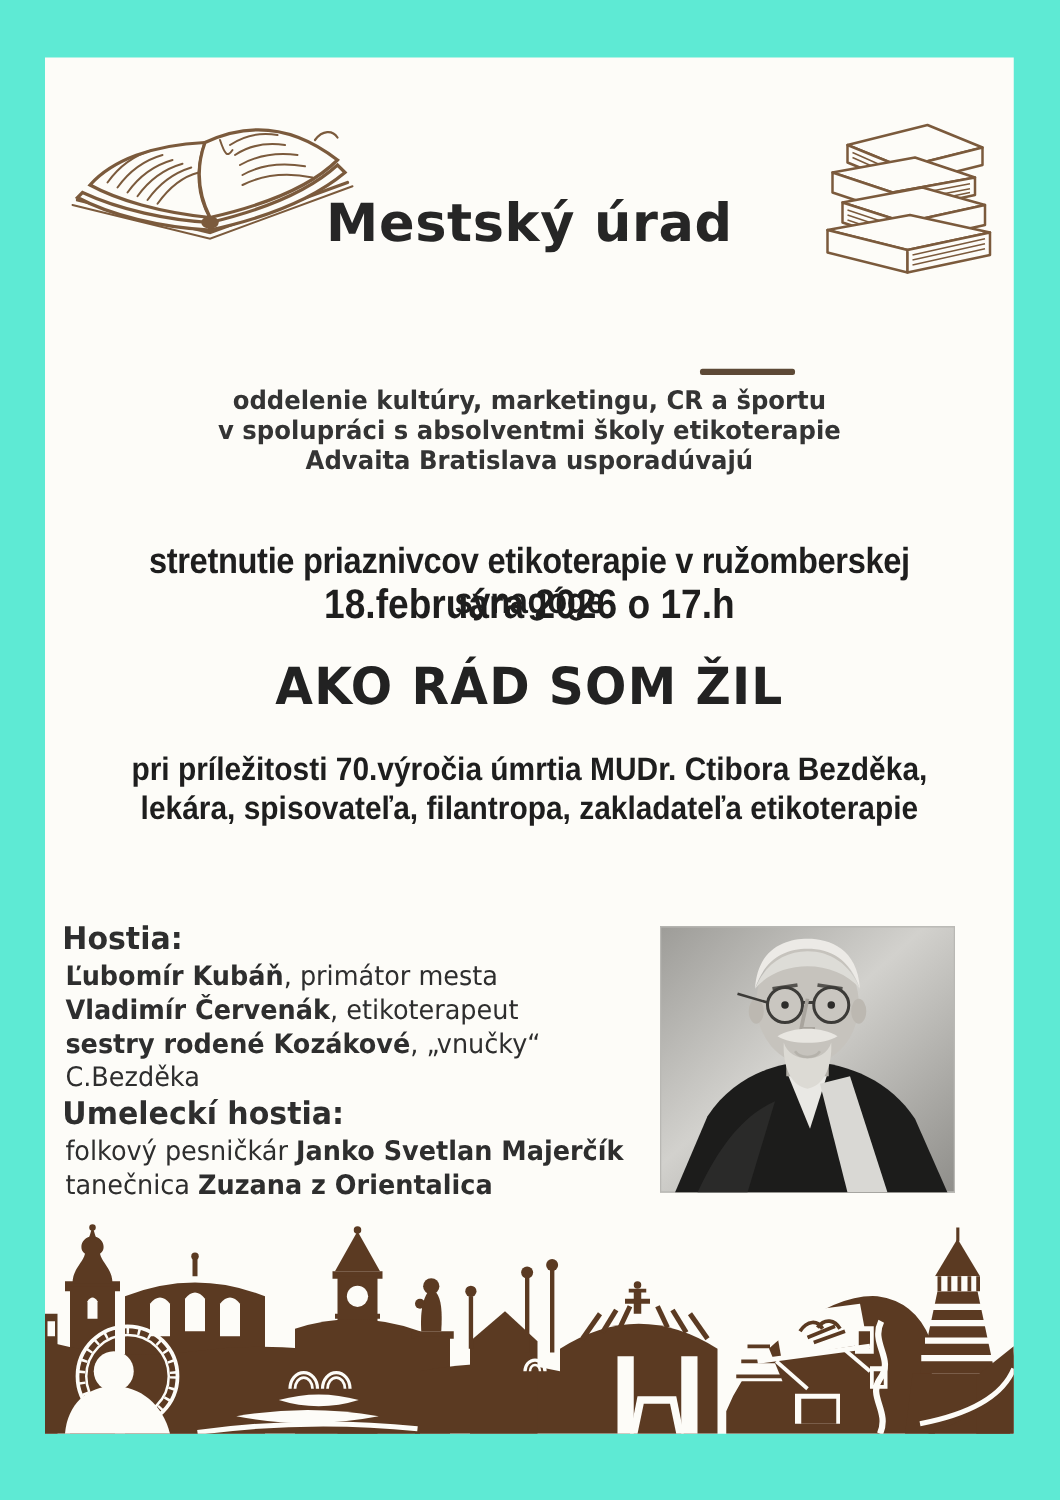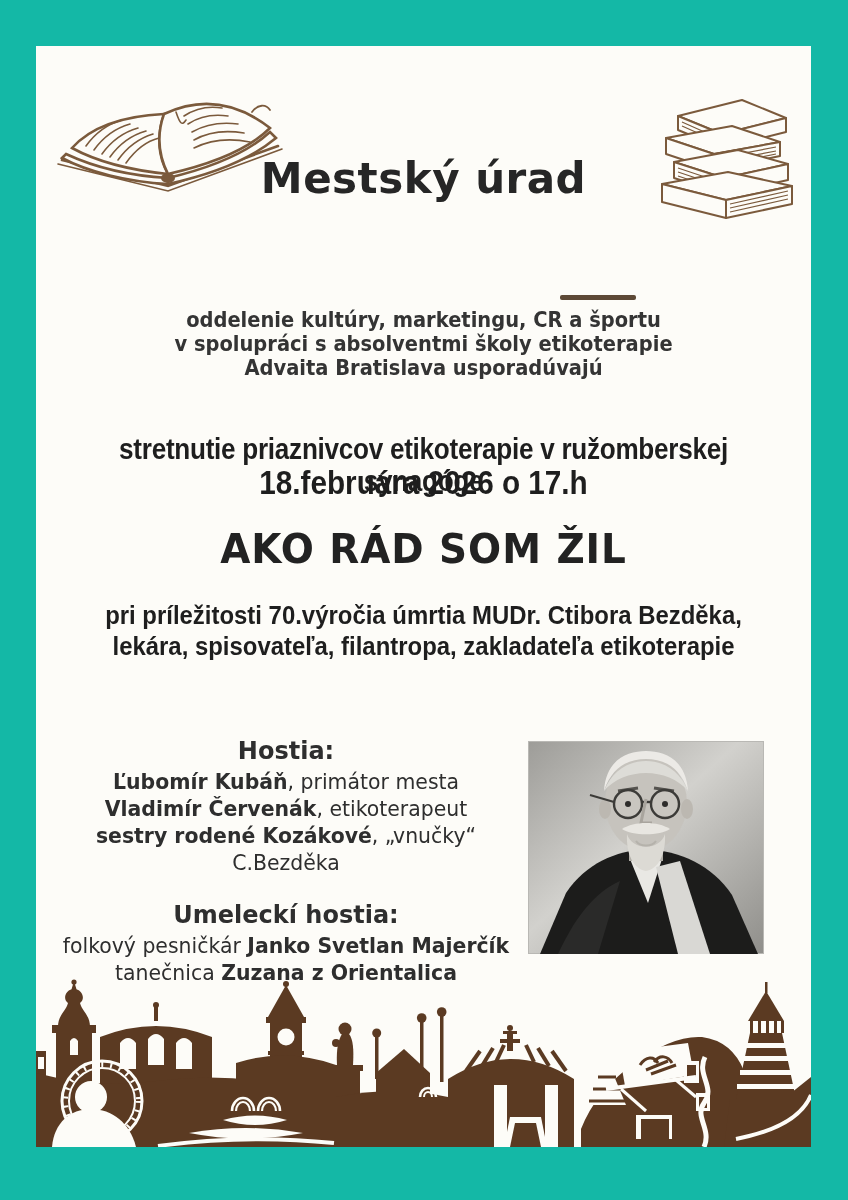--- a/index.html
+++ b/index.html
@@ -1,19 +1,19 @@
 <!DOCTYPE html>
 <html><head>
 <meta charset="utf-8">
 <style>
   html,body{margin:0;padding:0;background:#888;}
   .page{
     position:relative;
     width:848px;height:1200px;
-    background:#14b8a6;            
+    background:#5eead4;            
     overflow:hidden;
     font-family:"DejaVu Sans",sans-serif;
   }
   .paper{
     position:absolute;
     left:36px;top:46px;width:775px;height:1101px;
     background:#FDFCF8;
   }
   .abs{position:absolute;}
   .ctr{left:36px;width:775px;text-align:center;}
@@ -22,25 +22,25 @@
   .title-rule{left:560px;top:295px;width:76px;height:5px;background:#5D4936;border-radius:2px;}
   .subtitle{top:308px;font-size:20.5px;line-height:24px;font-weight:600;color:#343434;transform:scaleX(0.95);}
   .event1{top:433px;font-size:29px;line-height:32px;font-weight:800;color:#1E1E1E;
           font-family:"Liberation Sans",sans-serif;transform:scaleX(0.9);letter-spacing:-0.3px;}
   .event2{top:465px;font-size:33px;line-height:36px;font-weight:800;color:#1E1E1E;
           font-family:"Liberation Sans",sans-serif;transform:scaleX(0.9);}
   .headline{top:526px;font-size:41px;line-height:46px;font-weight:800;color:#222;
             letter-spacing:1px;transform:scaleX(0.95);}
   .occasion{top:600px;font-size:26px;line-height:31px;font-weight:800;color:#1E1E1E;
             font-family:"Liberation Sans",sans-serif;transform:scaleX(0.92);}
-  .hosts-col{left:40px;top:736px;width:492px;text-align:center;color:#2E2E2E;}
+  .hosts-col{left:40px;top:736px;width:492px;color:#2E2E2E;}
   .hosts-heading{font-size:25px;font-weight:800;line-height:30px;margin-bottom:2px;transform:scaleX(0.96);}
   .host-line{font-size:21.5px;line-height:27px;transform:scaleX(0.95);}
   .host-line b{font-weight:800;}
-  .art-block{margin-top:24px;}
+  .art-block{}
   .photo{left:528px;top:741px;width:236px;height:213px;background:#9a9996;}
   .skyline{left:36px;top:977px;width:775px;height:170px;}
   .bookTL{left:56px;top:60px;width:228px;height:132px;}
   .bookTR{left:648px;top:92px;width:160px;height:134px;}
   svg{display:block;}
 </style>
 </head>
 <body>
 
 <div class="page">

